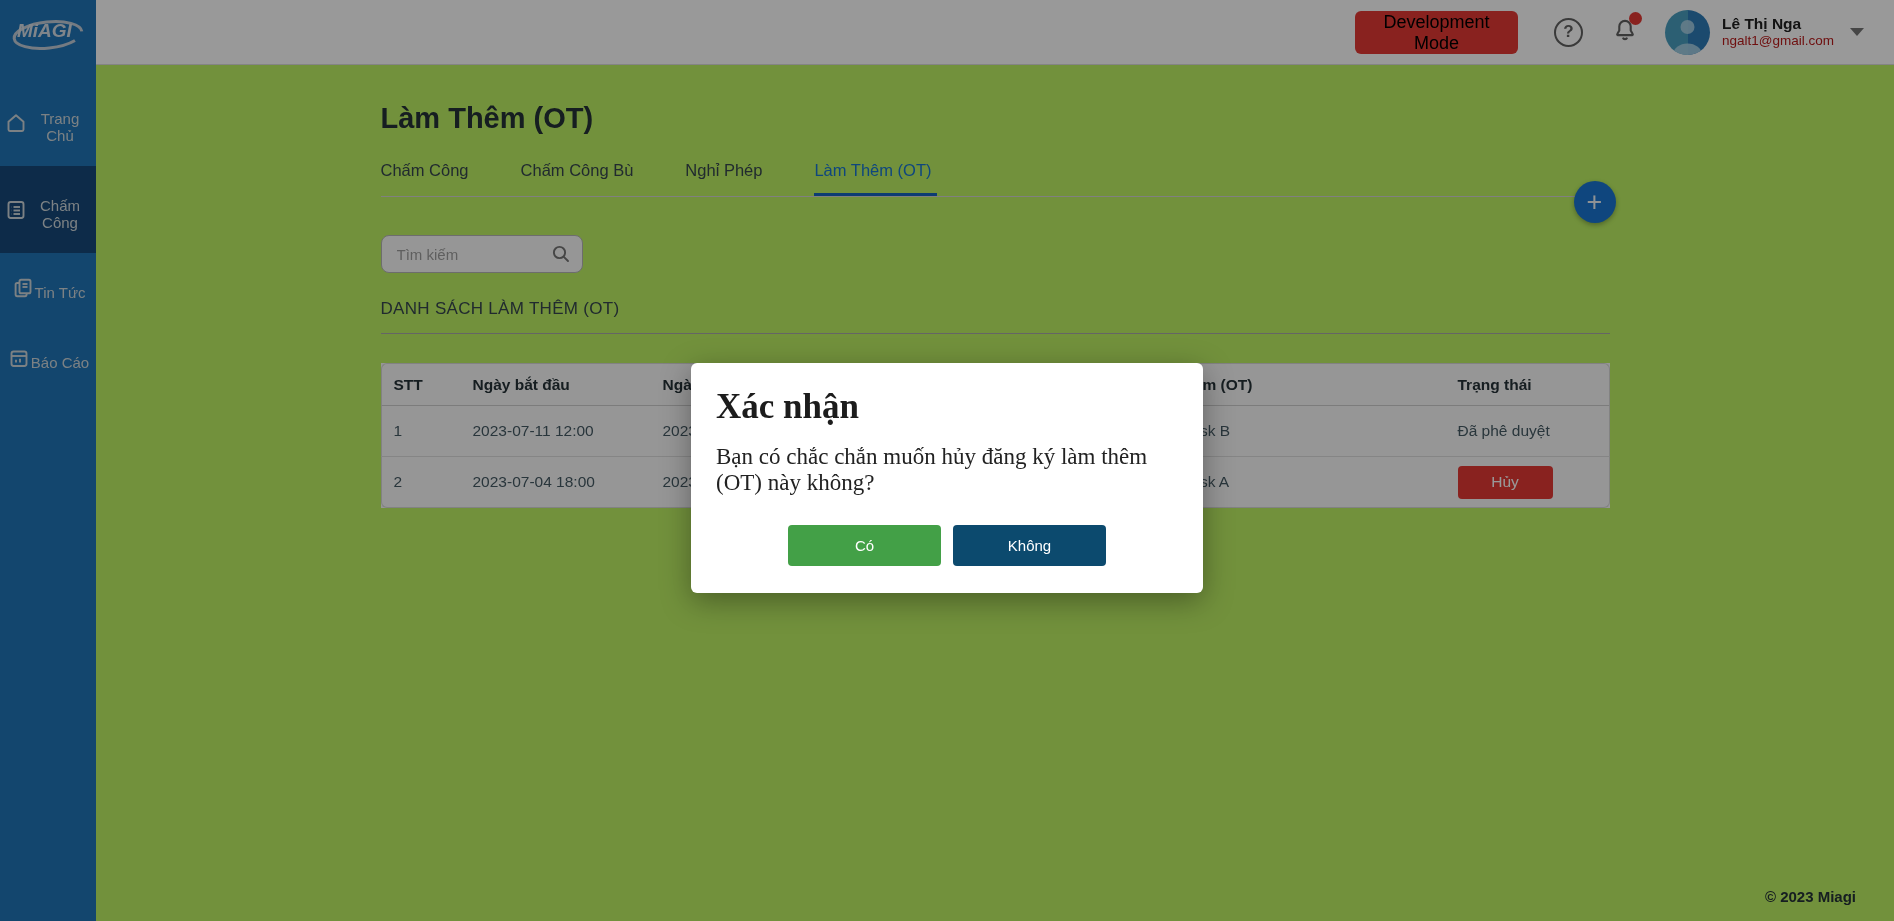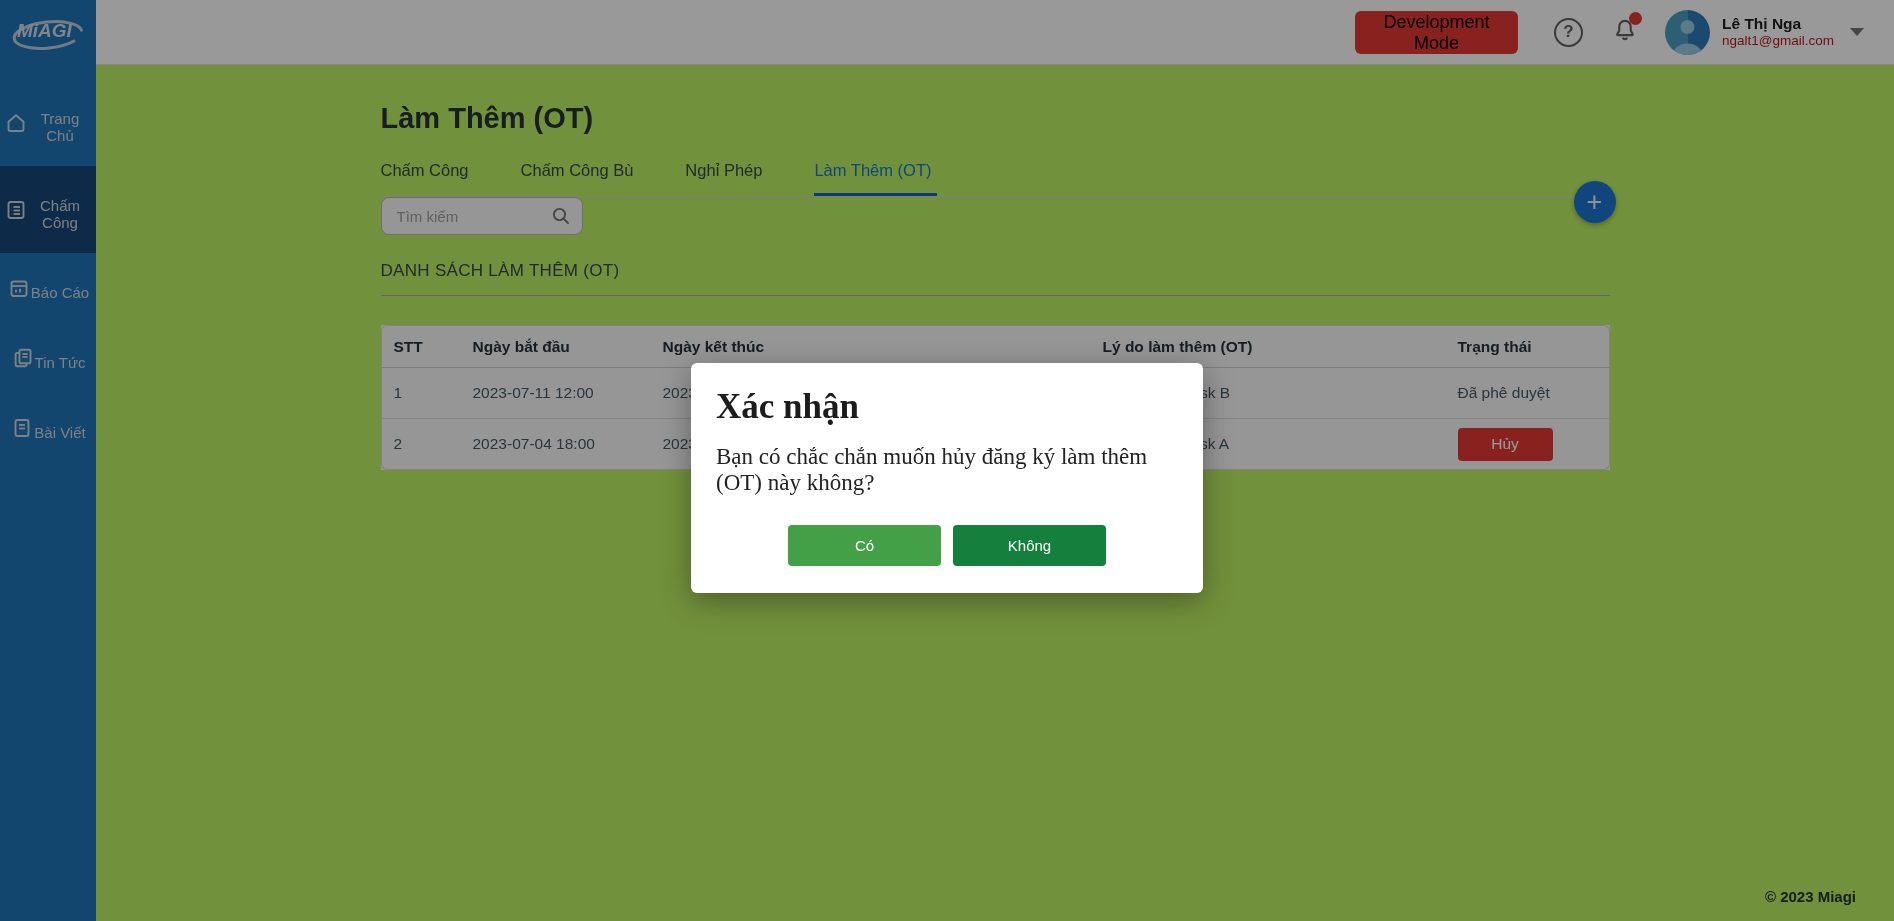--- a/index.html
+++ b/index.html
@@ -80,21 +80,21 @@
   .tab.active { color:#1976d2; border-bottom-color:#1565c0; }
 
   .fab {
     position:absolute; top:116px; left:1193px; width:42px; height:42px;
     border-radius:50%; background:#1976d2; color:#eef3f8; border:none;
     font-size:27px; line-height:40px; text-align:center; cursor:pointer;
     box-shadow:0 2px 5px rgba(0,0,0,0.3); z-index:2; padding:0;
   }
 
   .search-box {
-    width:202px; height:38px; border:1px solid #b6b6b6;
+    margin-top:38px; width:202px; height:38px; border:1px solid #b6b6b6;
     border-radius:8px; background:#fafafa; display:flex; align-items:center;
     padding:0 10px 0 13px;
   }
   .search-box input {
     border:none; outline:none; background:transparent; flex:1;
     font-size:15px; font-family:inherit; color:#37474f; min-width:0;
   }
   .search-box input::placeholder { color:#9e9e9e; }
   .search-icon { cursor:pointer; display:flex; }
 
@@ -154,21 +154,21 @@
   }
   .modal-title { margin:0; font-size:35px; font-weight:700; color:#1c1c1c; }
   .modal-message { margin-top:17px; font-size:23px; color:#222; }
   .modal-actions { margin-top:29px; display:flex; justify-content:center; gap:12px; }
   .modal-btn {
     width:153px; height:41px; border:none; border-radius:4px; color:#fff;
     font-size:15px; font-family:"Liberation Sans","DejaVu Sans",sans-serif;
     cursor:pointer;
   }
   .btn-yes { background:#43a047; }
-  .btn-no  { background:#15803d; }
+  .btn-no  { background:#0c4a6e; }
 </style>
 </head>
 <body>
 
 <aside class="sidebar">
   <div class="logo-block">
     <svg width="80" height="46" viewBox="0 0 80 46">
       <ellipse cx="40" cy="25" rx="34" ry="13" fill="none" stroke="#c3ced9" stroke-width="3" transform="rotate(-6 40 25)" stroke-dasharray="150 60" stroke-dashoffset="-12"></ellipse>
       <text x="9" y="27" font-size="19" font-style="italic" font-weight="700" fill="#d6dee6" font-family="Liberation Sans, sans-serif">MiAGI</text>
     </svg>
@@ -192,48 +192,38 @@
           <line x1="7.4" y1="9" x2="7.6" y2="9"></line>
           <line x1="7.4" y1="12.5" x2="7.6" y2="12.5"></line>
           <line x1="7.4" y1="16" x2="7.6" y2="16"></line>
         </svg>
       </span>
       <span class="nav-label">Chấm Công</span>
     </div>
     <div class="nav-item">
       <span class="nav-icon">
         <svg width="24" height="24" viewBox="0 0 24 24" fill="none" stroke="#cfd8dc" stroke-width="1.9" stroke-linejoin="round">
+          <rect x="8.5" y="3.8" width="11" height="13.5" rx="1.6"></rect>
+          <path d="M8.5 7 H6.2 a1.6 1.6 0 0 0 -1.6 1.6 V18.6 a1.6 1.6 0 0 0 1.6 1.6 H14 a1.6 1.6 0 0 0 1.6 -1.6 v-1.3"></path>
+          <line x1="11.5" y1="8" x2="16.5" y2="8"></line>
+          <line x1="11.5" y1="11" x2="16.5" y2="11"></line>
+        </svg>
+      </span>
+      <span class="nav-label">Tin Tức</span>
+    </div>
+    <div class="nav-item">
+      <span class="nav-icon">
+        <svg width="24" height="24" viewBox="0 0 24 24" fill="none" stroke="#cfd8dc" stroke-width="1.9" stroke-linejoin="round">
           <rect x="4.5" y="5.5" width="15" height="14.5" rx="2.2"></rect>
           <line x1="4.5" y1="10" x2="19.5" y2="10"></line>
           <line x1="9" y1="16.5" x2="9" y2="13.8"></line>
           <line x1="13" y1="16.5" x2="13" y2="12.8"></line>
         </svg>
       </span>
       <span class="nav-label">Báo Cáo</span>
-    </div>
-    <div class="nav-item">
-      <span class="nav-icon">
-        <svg width="24" height="24" viewBox="0 0 24 24" fill="none" stroke="#cfd8dc" stroke-width="1.9" stroke-linejoin="round">
-          <rect x="8.5" y="3.8" width="11" height="13.5" rx="1.6"></rect>
-          <path d="M8.5 7 H6.2 a1.6 1.6 0 0 0 -1.6 1.6 V18.6 a1.6 1.6 0 0 0 1.6 1.6 H14 a1.6 1.6 0 0 0 1.6 -1.6 v-1.3"></path>
-          <line x1="11.5" y1="8" x2="16.5" y2="8"></line>
-          <line x1="11.5" y1="11" x2="16.5" y2="11"></line>
-        </svg>
-      </span>
-      <span class="nav-label">Tin Tức</span>
-    </div>
-    <div class="nav-item">
-      <span class="nav-icon">
-        <svg width="24" height="24" viewBox="0 0 24 24" fill="none" stroke="#cfd8dc" stroke-width="1.9" stroke-linejoin="round">
-          <rect x="5.5" y="4" width="13" height="16" rx="2"></rect>
-          <line x1="9" y1="9" x2="15" y2="9"></line>
-          <line x1="9" y1="12.5" x2="15" y2="12.5"></line>
-        </svg>
-      </span>
-      <span class="nav-label">Bài Viết</span>
     </div>
   </nav>
 </aside>
 
 <header class="topbar">
   <button class="devmode-btn">Development Mode</button>
   <div class="help-icon">?</div>
   <div class="bell-wrap">
     <svg width="28" height="28" viewBox="0 0 24 24" fill="none" stroke="#616161" stroke-width="1.8" stroke-linejoin="round">
       <path d="M12 4.2 a4.9 4.9 0 0 1 4.9 4.9 v3.4 l1.7 2.9 a0.65 0.65 0 0 1 -0.56 1 H5.96 a0.65 0.65 0 0 1 -0.56 -1 l1.7 -2.9 V9.1 A4.9 4.9 0 0 1 12 4.2 Z"></path>

